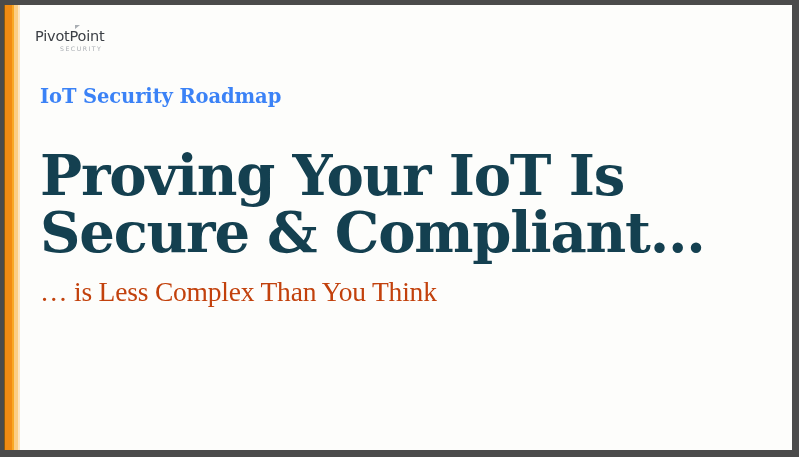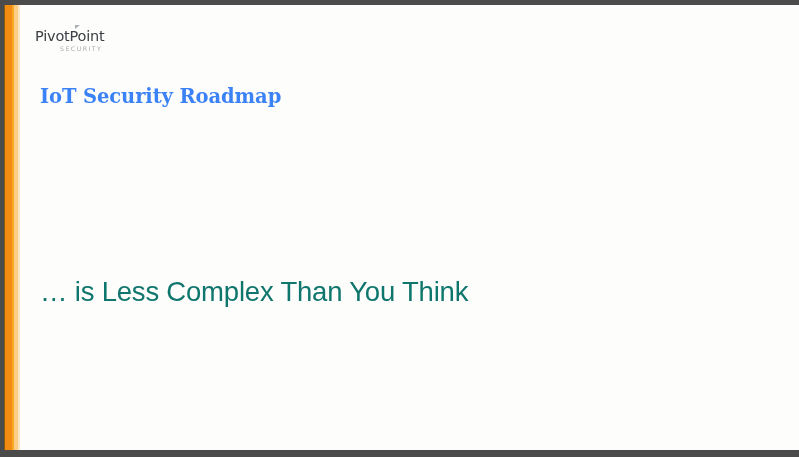--- a/index.html
+++ b/index.html
@@ -24,21 +24,20 @@
     padding: 5px 7px 7px 4px;
   }
 
   
   .slide {
     position: relative;
     width: 100%;
     height: 100%;
     background: #fdfdfb;
     overflow: hidden;
-    padding-left: 8px;
   }
 
   
   .accent-bar {
     position: absolute;
     left: 0;
     top: 0;
     bottom: 0;
     width: 17px;
     background: linear-gradient(
@@ -128,44 +127,48 @@
     color: #144050;
     white-space: nowrap;
   }
   .headline-line { display: block; }
 
   
   .subtitle {
     position: absolute;
     left: 5px;
     top: 271px;
-    font-family: Liberation Sans, sans-serif;
+    font-family: Liberation Serif, serif;
     font-weight: 400;
     font-size: 27.5px;
     line-height: 32px;
     letter-spacing: -0.2px;
-    color: #0f766e;
+    color: #c2410c;
     white-space: nowrap;
   }
 </style>
 </head>
 <body>
 
 <div class="slide-frame">
   <div class="slide">
 
     <div class="accent-bar"></div>
 
     <div class="content">
 
       <div class="logo">
         <div class="logo-wordmark"><span class="logo-word-pivot">Pivot</span><span class="logo-word-point">Point</span><span class="logo-flag"></span></div>
         <div class="logo-sub">SECURITY</div>
       </div>
 
       <div class="eyebrow">IoT Security Roadmap</div>
 
+      <div class="headline">
+        <span class="headline-line">Proving Your IoT Is</span>
+        <span class="headline-line">Secure &amp; Compliant…</span>
+      </div>
 
       <div class="subtitle">… is Less Complex Than You Think</div>
 
     </div>
   </div>
 </div>
 
 </body></html>

